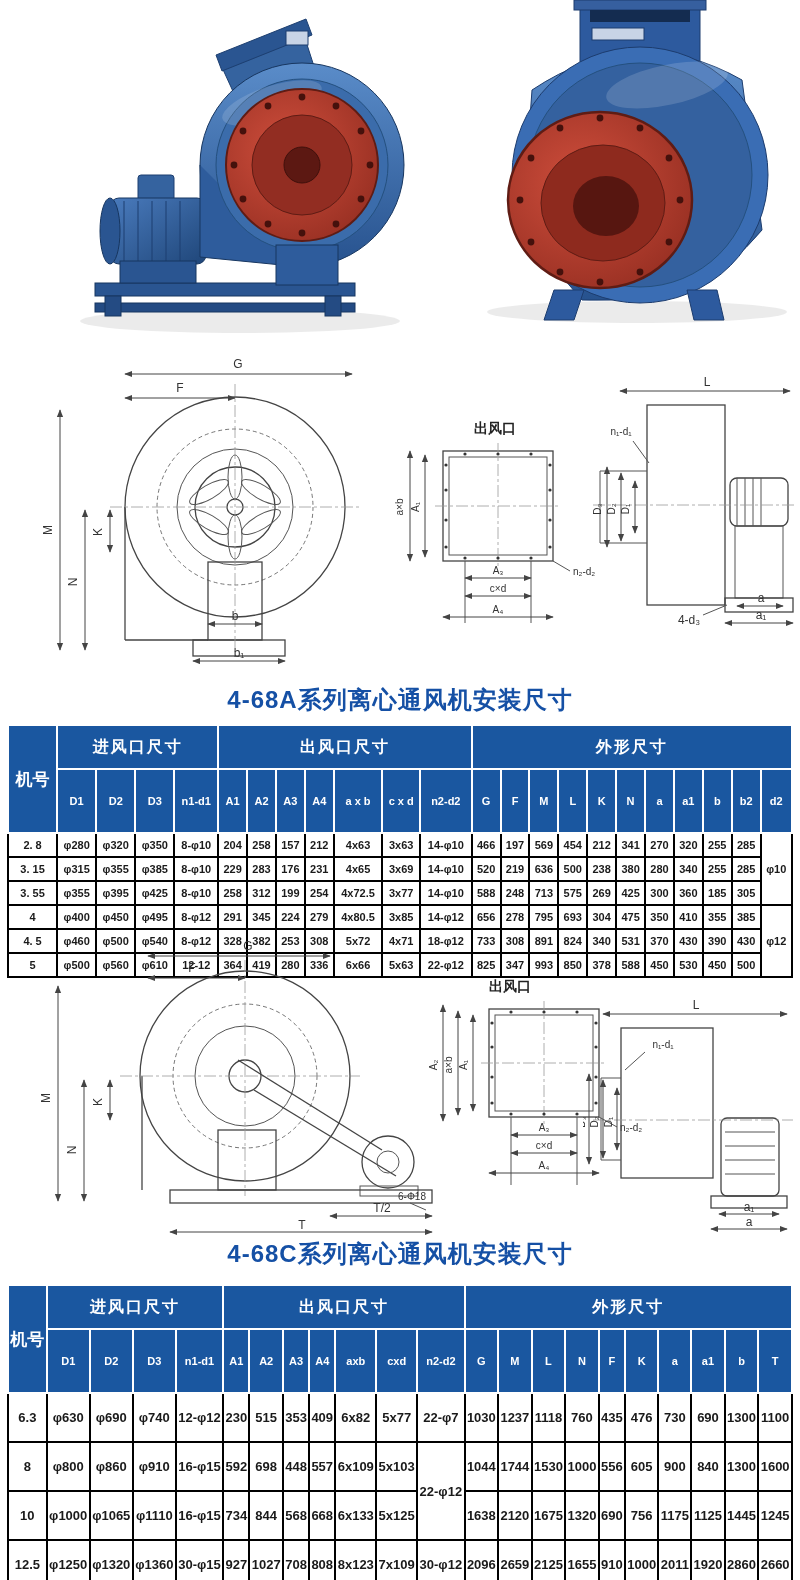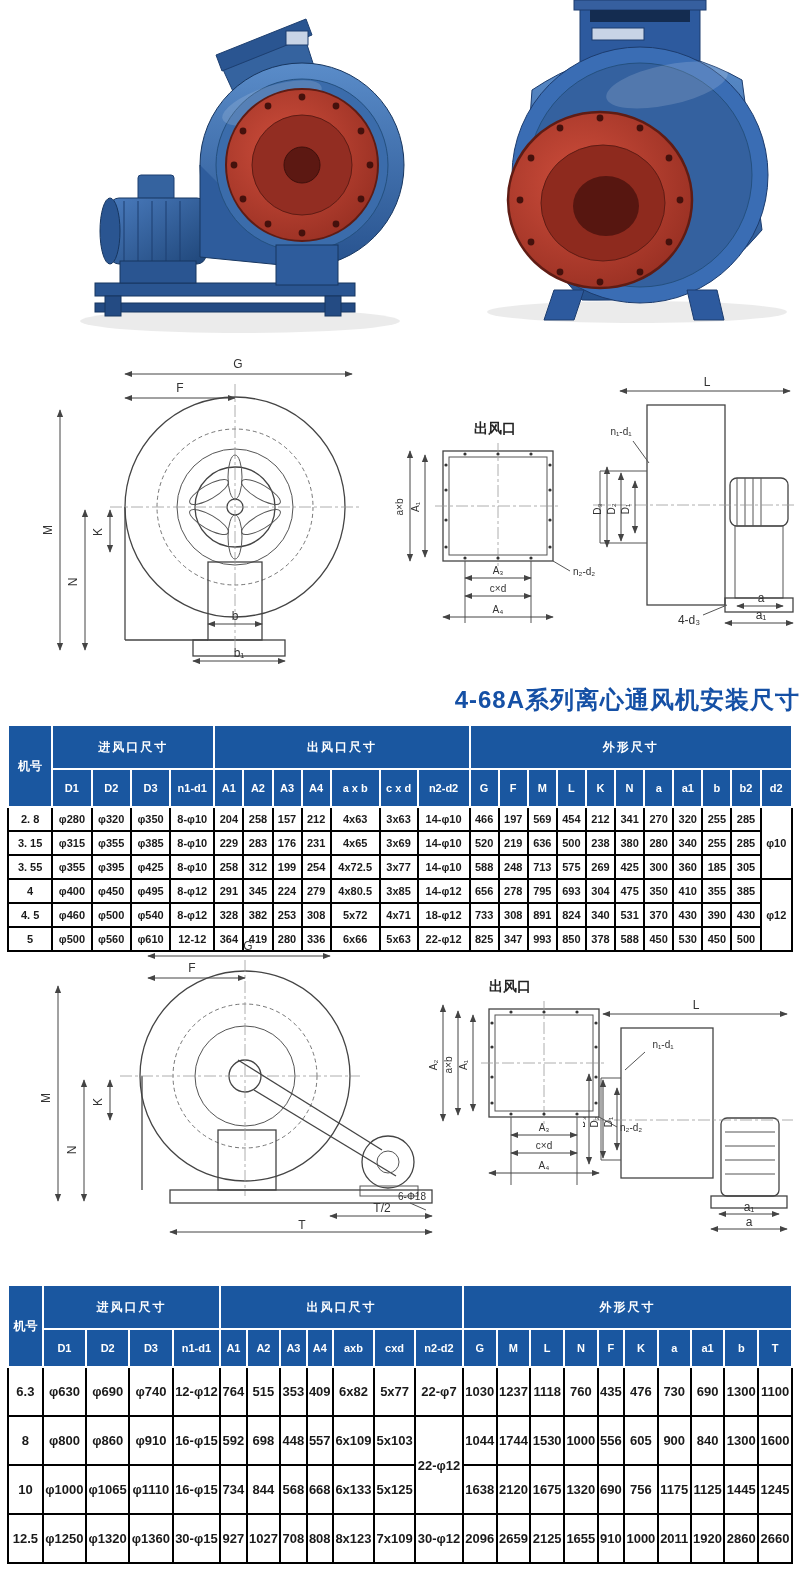--- a/index.html
+++ b/index.html
@@ -1,28 +1,28 @@
 <!DOCTYPE html>
 <html style="--headerBlue: #1a57a0; --titleBlue: #1550a5; --fanBlue: #3a6cb0; --fanBlueDark: #24528f; --fanRed: #b23526; --fanRedDark: #8e2a1e;"><head>
 <meta charset="utf-8">
 <style>
   html,body{margin:0;padding:0;background:#fff;}
   .page{position:relative;width:800px;height:1580px;background:#fff;overflow:hidden;
         font-family:"Liberation Sans","DejaVu Sans",sans-serif;}
   .abs{position:absolute;}
   
-  .tbl-title{position:absolute;left:0;width:100%;text-align:right;margin:0;
+  .tbl-title{position:absolute;left:0;width:100%;text-align:center;margin:0;
              font-size:24px;font-weight:bold;color:var(--titleBlue);letter-spacing:1px;}
   
   table.dims{position:absolute;left:7px;width:786px;border-collapse:collapse;
              border:2px solid #000;background:#fff;}
   table.dims th{background:var(--headerBlue);color:#fff;border:2px solid #fff;}
-  table.dims th.group{font-size:12px;font-weight:bold;height:40px;letter-spacing:2px;}
-  table.dims th.corner{font-size:12px;font-weight:bold;min-width:30px;}
-  table.dims th.sub{font-size:11px;font-weight:bold;height:24px;padding:6px 1px;}
+  table.dims th.group{font-size:16px;font-weight:bold;height:40px;letter-spacing:2px;}
+  table.dims th.corner{font-size:17px;font-weight:bold;min-width:30px;}
+  table.dims th.sub{font-size:11px;font-weight:bold;height:24px;padding:19px 1px;}
   table.dims td{border:2px solid #000;text-align:center;color:#1a1a1a;
                 font-weight:bold;white-space:nowrap;}
   table#tableA td{font-size:11px;padding:5px 1px;}
   table#tableC td{font-size:13px;padding:16px 1px;}
   
   svg text{font-family:"Liberation Sans","DejaVu Sans",sans-serif;}
   .dtxt{font-size:12px;fill:#333;}
   .dtxt-sm{font-size:10px;fill:#333;}
   .cjk{font-size:14px;font-weight:bold;fill:#222;}
   .ln{stroke:#555;stroke-width:1;fill:none;}
@@ -561,20 +561,21 @@
     </g>
     <text x="113" y="9" class="dtxt" text-anchor="middle">L</text>
     <text x="80" y="48" class="dtxt-sm" text-anchor="middle">n₁-d₁</text>
     <text x="2" y="122" class="dtxt-sm" text-anchor="middle" transform="rotate(-90 2 122)">D₃</text>
     <text x="15" y="122" class="dtxt-sm" text-anchor="middle" transform="rotate(-90 15 122)">D₂</text>
     <text x="29" y="122" class="dtxt-sm" text-anchor="middle" transform="rotate(-90 29 122)">D₁</text>
     <text x="166" y="211" class="dtxt" text-anchor="middle">a₁</text>
     <text x="166" y="226" class="dtxt" text-anchor="middle">a</text>
   </svg>
 
+  <h2 class="tbl-title" style="top:1238px">4-68C系列离心通风机安装尺寸</h2>
   <table id="tableC" class="dims" style="top:1284px">
       <thead>
         <tr>
           <th class="corner" rowspan="2">机号</th>
           <th class="group" colspan="4">进风口尺寸</th>
           <th class="group" colspan="7">出风口尺寸</th>
           <th class="group" colspan="10">外形尺寸</th>
         </tr>
         <tr>
           <th class="sub">D1</th>
@@ -600,21 +601,21 @@
           <th class="sub">T</th>
         </tr>
       </thead>
       <tbody>
         <tr>
           <td>6.3</td>
           <td>φ630</td>
           <td>φ690</td>
           <td>φ740</td>
           <td>12-φ12</td>
-          <td>764</td>
+          <td>230</td>
           <td>515</td>
           <td>353</td>
           <td>409</td>
           <td>6x82</td>
           <td>5x77</td>
           <td>22-φ7</td>
           <td>1030</td>
           <td>1237</td>
           <td>1118</td>
           <td>760</td>

